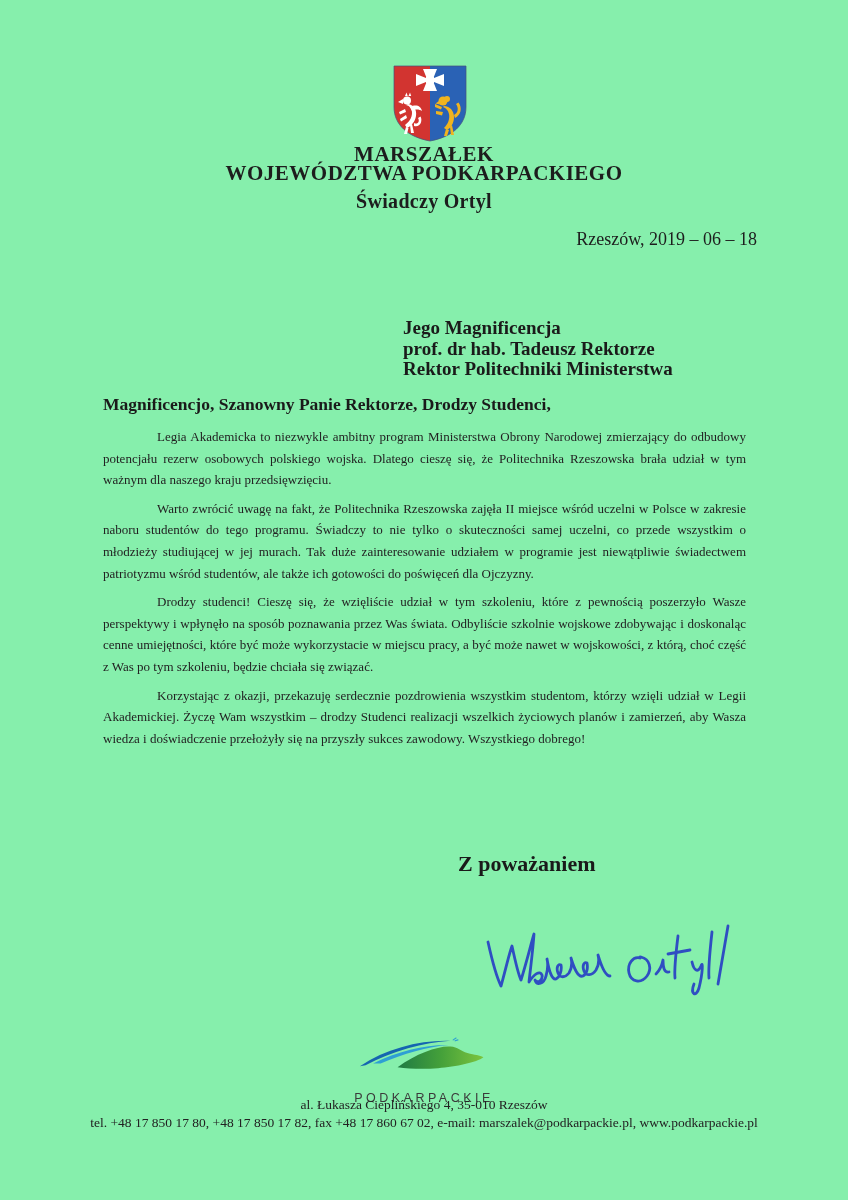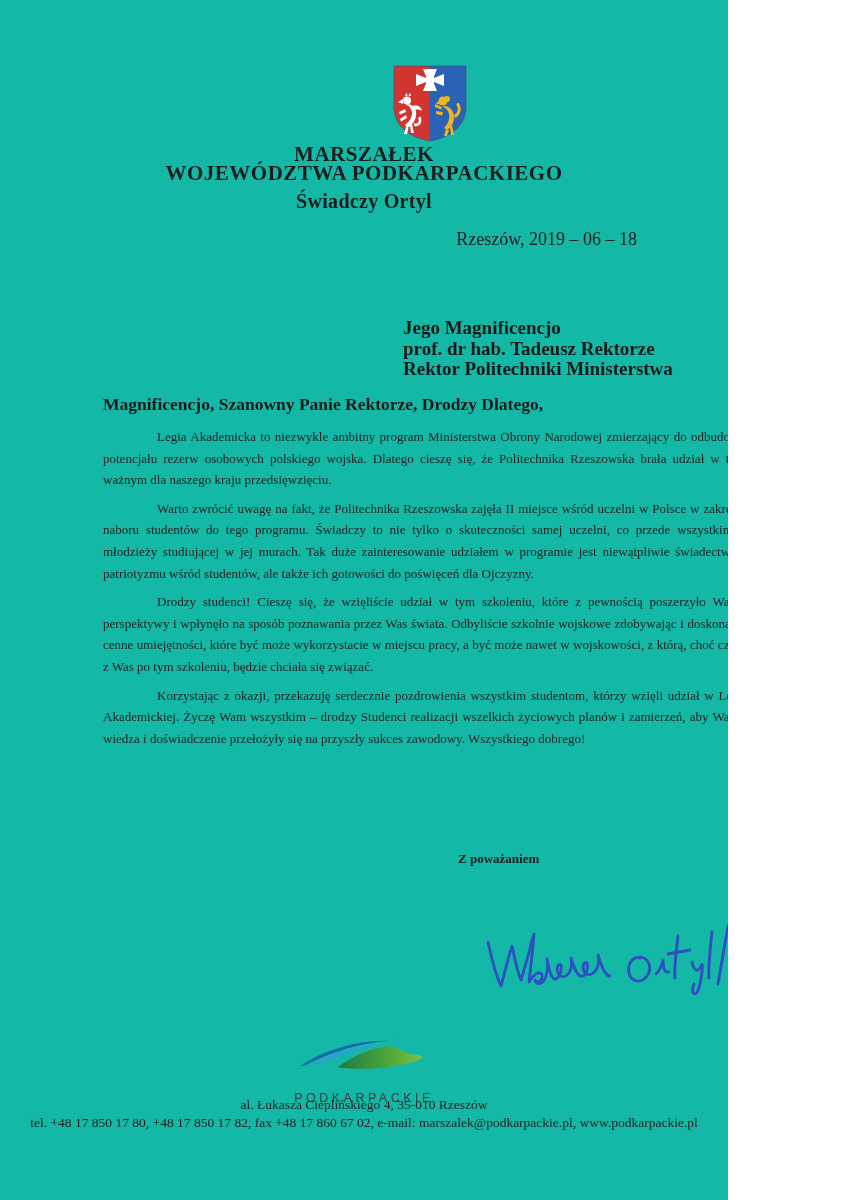--- a/index.html
+++ b/index.html
@@ -1,17 +1,17 @@
 <!DOCTYPE html>
 <html><head>
 <meta charset="utf-8">
 <style>
   html,body{margin:0;padding:0;background:#ffffff;}
   .page{
-    position:relative;width:728px;height:1200px;background:#14b8a6;
+    position:relative;width:848px;height:1200px;background:#86efac;
     font-family:"Liberation Serif","DejaVu Serif",serif;color:#222;
     overflow:hidden;
   }
   
   .crest{position:absolute;top:63px;left:390px;width:80px;height:80px;}
   
   .office{position:absolute;top:145px;left:0;right:0;text-align:center;
     font-weight:bold;font-size:21px;line-height:19px;letter-spacing:.5px;color:#1d1d1d;}
   .office-person{margin-top:9px;font-size:20px;letter-spacing:.3px;}
   
@@ -19,21 +19,21 @@
   
   .addressee{position:absolute;top:318px;left:403px;font-weight:bold;
     font-size:19px;line-height:20.5px;color:#1a1a1a;}
   
   .salutation{position:absolute;top:394px;left:103px;font-weight:bold;font-size:17.5px;color:#1a1a1a;}
   
   .body{position:absolute;top:426px;left:103px;width:643px;
     font-size:13px;line-height:21.6px;text-align:justify;color:#222;}
   .body p{margin:0 0 7px 0;text-indent:54px;}
   
-  .closing{position:absolute;top:851px;left:458px;font-weight:bold;font-size:13px;color:#1a1a1a;}
+  .closing{position:absolute;top:851px;left:458px;font-weight:bold;font-size:22px;color:#1a1a1a;}
   
   .signature{position:absolute;top:914px;left:478px;width:260px;height:92px;}
   
   .logo{position:absolute;top:1036px;left:0;right:0;display:flex;flex-direction:column;align-items:center;}
   .logo-text{margin-top:19px;font-family:"Liberation Sans","DejaVu Sans",sans-serif;
     font-size:12.5px;letter-spacing:3.5px;color:#3a3a3a;}
   
   .footer{position:absolute;top:1096px;left:0;right:0;text-align:center;
     font-size:13.5px;line-height:17.5px;color:#222;}
 </style>
@@ -93,26 +93,26 @@
 
   <div class="office">
     <div>MARSZAŁEK</div>
     <div>WOJEWÓDZTWA PODKARPACKIEGO</div>
     <div class="office-person">Świadczy Ortyl</div>
   </div>
 
   <div class="dateline">Rzeszów, 2019 – 06 – 18</div>
 
   <div class="addressee">
-    <div>Jego Magnificencjo</div>
+    <div>Jego Magnificencja</div>
     <div>prof. dr hab. Tadeusz Rektorze</div>
     <div>Rektor Politechniki Ministerstwa</div>
   </div>
 
-  <div class="salutation">Magnificencjo, Szanowny Panie Rektorze, Drodzy Dlatego,</div>
+  <div class="salutation">Magnificencjo, Szanowny Panie Rektorze, Drodzy Studenci,</div>
 
   <div class="body">
     <p>Legia Akademicka to niezwykle ambitny program Ministerstwa Obrony Narodowej zmierzający do odbudowy potencjału rezerw osobowych polskiego wojska. Dlatego cieszę się, że Politechnika Rzeszowska brała udział w tym ważnym dla naszego kraju przedsięwzięciu.</p>
     <p>Warto zwrócić uwagę na fakt, że Politechnika Rzeszowska zajęła II miejsce wśród uczelni w Polsce w zakresie naboru studentów do tego programu. Świadczy to nie tylko o skuteczności samej uczelni, co przede wszystkim o młodzieży studiującej w jej murach. Tak duże zainteresowanie udziałem w programie jest niewątpliwie świadectwem patriotyzmu wśród studentów, ale także ich gotowości do poświęceń dla Ojczyzny.</p>
     <p>Drodzy studenci! Cieszę się, że wzięliście udział w tym szkoleniu, które z pewnością poszerzyło Wasze perspektywy i wpłynęło na sposób poznawania przez Was świata. Odbyliście szkolnie wojskowe zdobywając i doskonaląc cenne umiejętności, które być może wykorzystacie w miejscu pracy, a być może nawet w wojskowości, z którą, choć część z Was po tym szkoleniu, będzie chciała się związać.</p>
     <p>Korzystając z okazji, przekazuję serdecznie pozdrowienia wszystkim studentom, którzy wzięli udział w Legii Akademickiej. Życzę Wam wszystkim – drodzy Studenci realizacji wszelkich życiowych planów i zamierzeń, aby Wasza wiedza i doświadczenie przełożyły się na przyszły sukces zawodowy. Wszystkiego dobrego!</p>
   </div>
 
   <div class="closing">Z poważaniem</div>
 

